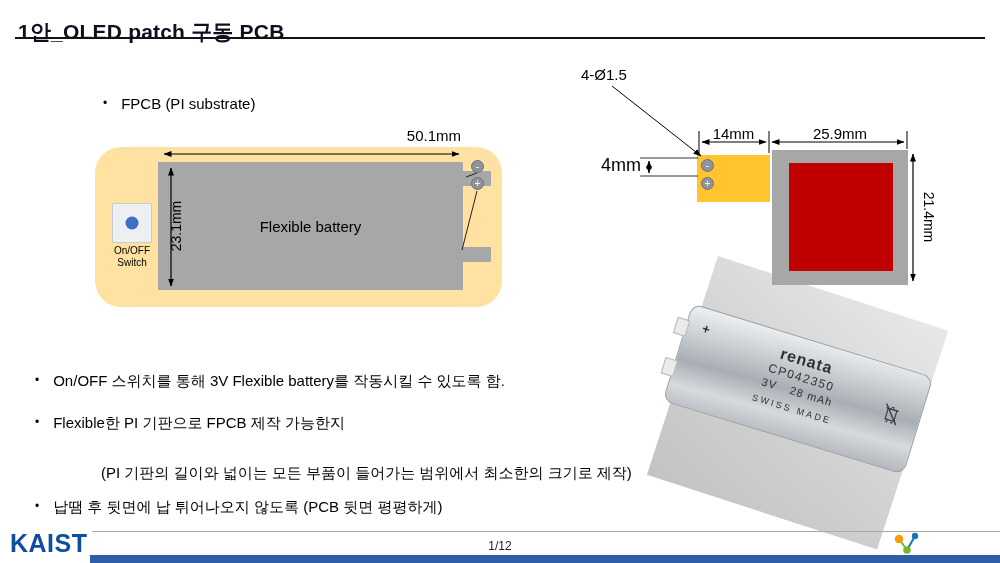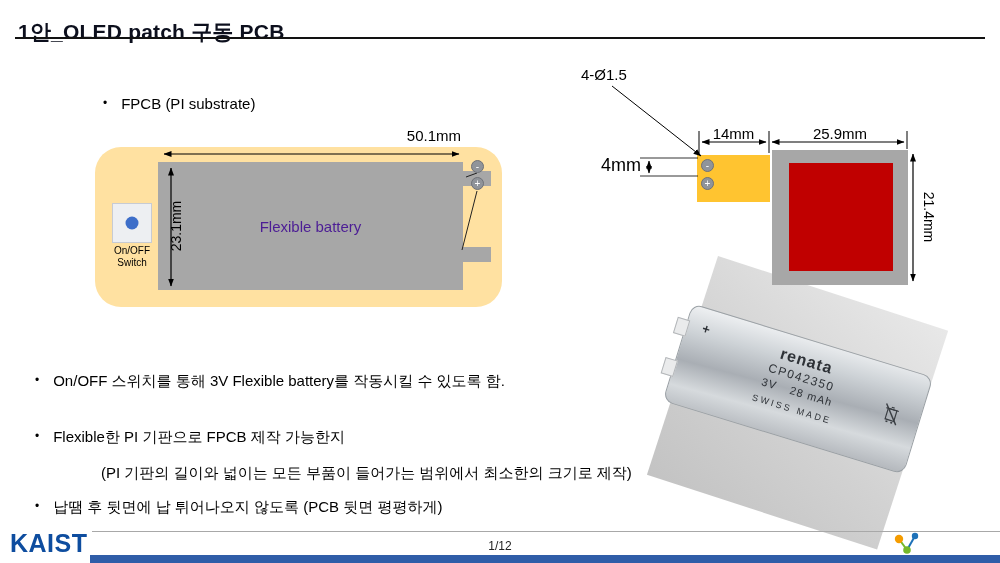--- a/index.html
+++ b/index.html
@@ -18,21 +18,21 @@
   .title-rule { left:15px; top:37px; width:970px; height:2px; background:#121212; }
 
   
   .fpcb-bullet { left:103px; top:95px; font-size:15px; }
   .bullet-mark { font-size:12px; margin-right:14px; vertical-align:2px; }
 
   
   .ld-card { left:95px; top:147px; width:407px; height:160px; background:#FFE1A1; border-radius:26px; }
   .ld-battery { left:158px; top:162px; width:305px; height:128px; background:#A7A7A7;
                 display:flex; align-items:center; justify-content:center; }
-  .ld-battery-label { color:#4c1d95; font-size:15px; }
+  .ld-battery-label { color:#000000; font-size:15px; }
   .ld-dim-w { left:160px; top:127px; width:301px; text-align:right; font-size:15px; z-index:4; }
   .ld-dim-h { left:147px; top:217px; width:60px; height:18px; text-align:center; font-size:14px;
               transform:rotate(-90deg); z-index:4; }
   .ld-switch { left:112px; top:203px; width:40px; height:40px; background:#EDEFF2; border:1px solid #c7cbd3; }
   .ld-switch-dot { left:50%; top:50%; width:13px; height:13px; border-radius:50%; background:#3D6EC9;
                    transform:translate(-50%,-50%); }
   .ld-switch-label { left:102px; top:245px; width:60px; text-align:center; font-size:10px; line-height:12px; }
   .ld-tab { width:30px; height:15px; background:#A7A7A7; }
   .terminal { width:13px; height:13px; border-radius:50%; background:#90949a; border:1px solid #6e7177;
               color:#fff; font-size:10px; line-height:11px; text-align:center; z-index:4; }
@@ -141,21 +141,21 @@
       <line x1="5" y1="19" x2="7" y2="19" stroke="#3a3e43" stroke-width="1.6"></line>
       <line x1="10" y1="19" x2="12" y2="19" stroke="#3a3e43" stroke-width="1.6"></line>
       <line x1="1" y1="2" x2="16" y2="20" stroke="#3a3e43" stroke-width="1.4"></line>
     </svg>
   </div>
 </div>
 
 <div class="abs note" style="left:35px; top:372px;">
   <span class="bullet-mark">•</span><span>On/OFF 스위치를 통해 3V Flexible battery를 작동시킬 수 있도록 함.</span>
 </div>
-<div class="abs note" style="left:35px; top:428px;">
+<div class="abs note" style="left:35px; top:414px;">
   <span class="bullet-mark">•</span><span>Flexible한 PI 기판으로 FPCB 제작 가능한지</span>
 </div>
 <div class="abs note" style="left:57px; top:464px;margin-left:44px;">(PI 기판의 길이와 넓이는 모든 부품이 들어가는 범위에서 최소한의 크기로 제작)</div>
 <div class="abs note" style="left:35px; top:498px;">
   <span class="bullet-mark">•</span><span>납땜 후 뒷면에 납 튀어나오지 않도록 (PCB 뒷면 평평하게)</span>
 </div>
 
 <svg class="abs overlay-svg" viewBox="0 0 1000 563">
   <defs>
     <marker id="arr" markerWidth="8" markerHeight="6" refX="7.5" refY="3" orient="auto-start-reverse" markerUnits="userSpaceOnUse">

